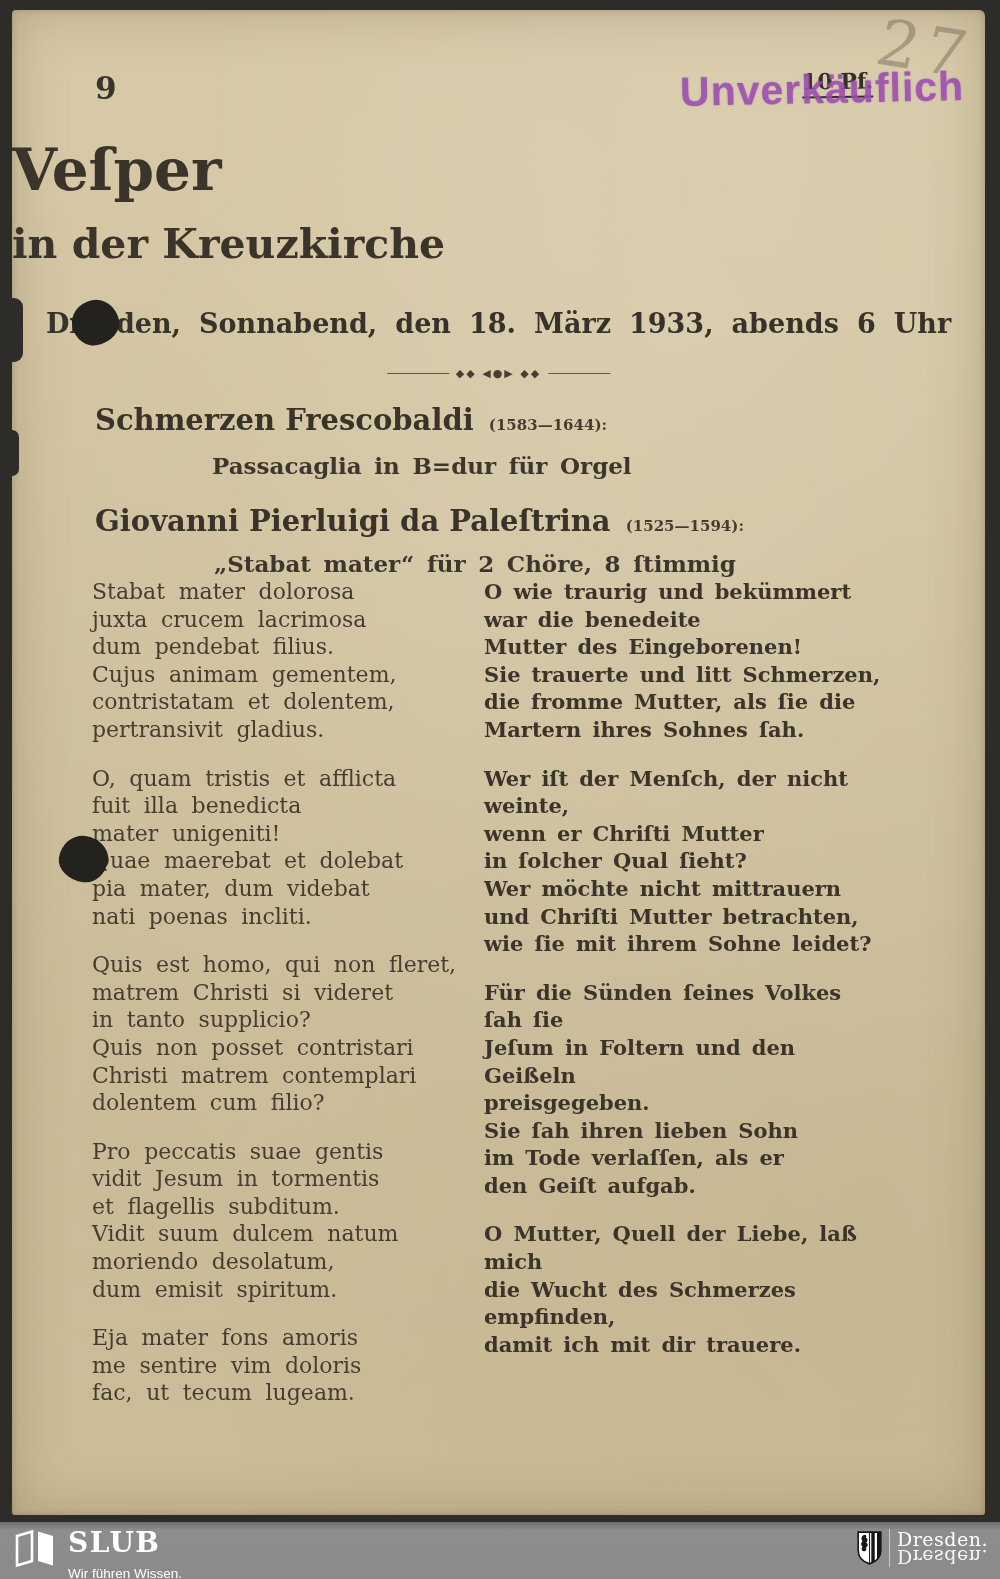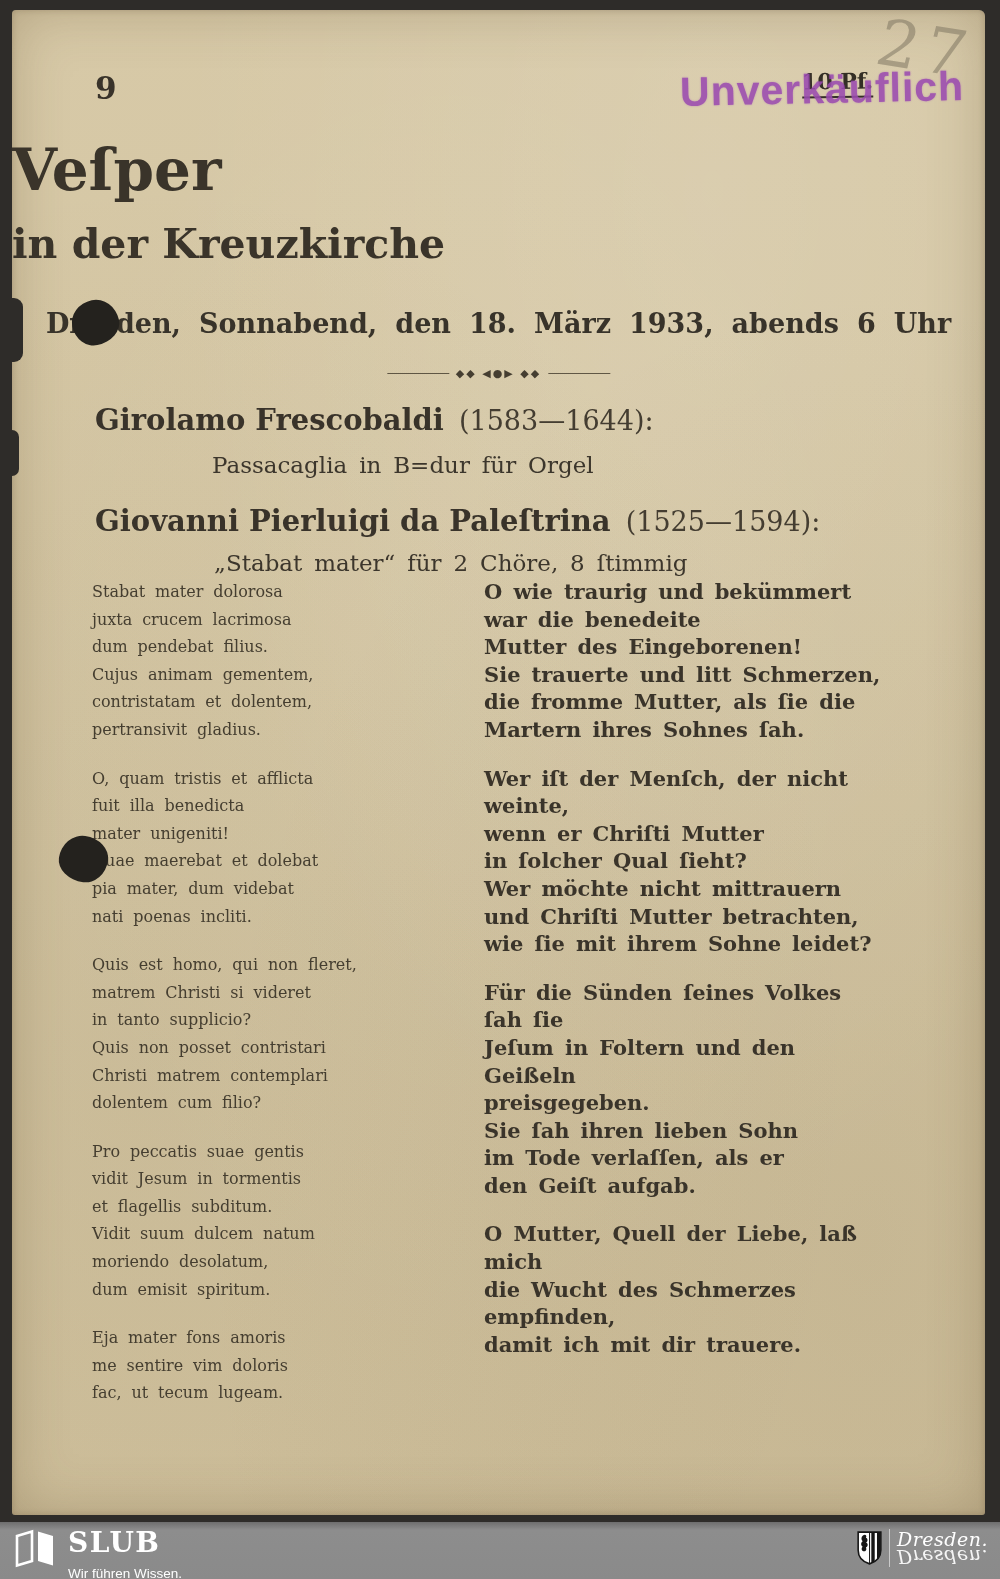--- a/index.html
+++ b/index.html
@@ -67,32 +67,32 @@
 
   .divider {
     left: 50%; top: 358px; transform: translateX(-50%);
     display: flex; align-items: center; gap: 7px;
   }
   .divider .rule { width: 62px; height: 1px; background: rgba(62,54,40,.78); }
   .divider .orn { font-size: 11px; color: #453e31; letter-spacing: 2px; line-height: 1; }
 
   .entry { left: 83px; white-space: nowrap; }
   .entry .composer { font-size: 29px; font-weight: bold; color: #39332a; }
-  .entry .dates { font-size: 27px; font-weight: normal; color: #443d31; margin-left: 10px; margin-top: 44px; }
+  .entry .dates { font-size: 15px; font-weight: bold; color: #443d31; margin-left: 10px; margin-top: 44px; }
   .entry-1 { top: 393px; }
   .entry-2 { top: 494px; }
-  .work { font-size: 23px; font-weight: normal; color: #3c362c; word-spacing: .2em; }
+  .work { font-size: 23px; font-weight: bold; color: #3c362c; word-spacing: .2em; }
   .work-1 { left: 200px; top: 442px; }
   .work-2 { left: 202px; top: 540px; }
 
   .col { top: 568px; }
   .col p, .col .glines { margin: 0 0 21px 0; white-space: pre-line; }
   .col-latin {
     left: 80px; width: 375px;
-    font-size: 16px; line-height: 27.6px; word-spacing: .3em; color: #453e30;
+    font-size: 22px; line-height: 27.6px; word-spacing: .3em; color: #453e30;
   }
   .col-german {
     left: 472px; width: 406px;
     font-size: 21px; line-height: 27.6px; word-spacing: .18em;
     font-weight: bold; color: #3a342a;
   }
   .g-first { margin-bottom: 49px; }
   .g-first .glines { margin: 0; }
   .turnline { display: flex; justify-content: space-between; }
 
@@ -126,21 +126,21 @@
   .slub-name {
     color: #fff; font-size: 28px; font-weight: bold; letter-spacing: 1.5px;
     line-height: 30px; font-family: "DejaVu Serif", serif;
   }
   .slub-tagline {
     color: #fff; font-size: 13.5px; font-family: "Liberation Sans", sans-serif;
     line-height: 15px; margin-top: 8px;
   }
   .dresden-logo {
     position: absolute; right: 12px; top: 7px;
-    display: flex; align-items: center; gap: 7px; font-style: italic;
+    display: flex; align-items: center; gap: 7px;
   }
   .footer-vline { width: 1px; height: 38px; background: rgba(255,255,255,.55); }
   .dd-stack { display: flex; flex-direction: column; }
   .dd {
     color: #fff; font-size: 19px; line-height: 17px;
     font-family: "DejaVu Serif", serif; letter-spacing: .5px;
   }
   .dd-mirror { transform: scaleY(-1); opacity: .92; }
 </style>
 </head>
@@ -162,21 +162,21 @@
 
     <div class="pos dateline">Dresden, Sonnabend, den 18. März 1933, abends 6 Uhr</div>
 
     <div class="pos divider">
       <span class="rule"></span>
       <span class="orn">◆◆ ◀●▶ ◆◆</span>
       <span class="rule"></span>
     </div>
 
     <div class="pos entry entry-1">
-      <span class="composer">Girolamo Frescobaldi</span>
+      <span class="composer">Schmerzen Frescobaldi</span>
       <span class="dates">(1583—1644):</span>
     </div>
     <div class="pos work work-1">Passacaglia in B=dur für Orgel</div>
 
     <div class="pos entry entry-2">
       <span class="composer">Giovanni Pierluigi da Paleſtrina</span>
       <span class="dates">(1525—1594):</span>
     </div>
     <div class="pos work work-2">„Stabat mater“ für 2 Chöre, 8 ſtimmig</div>
 

